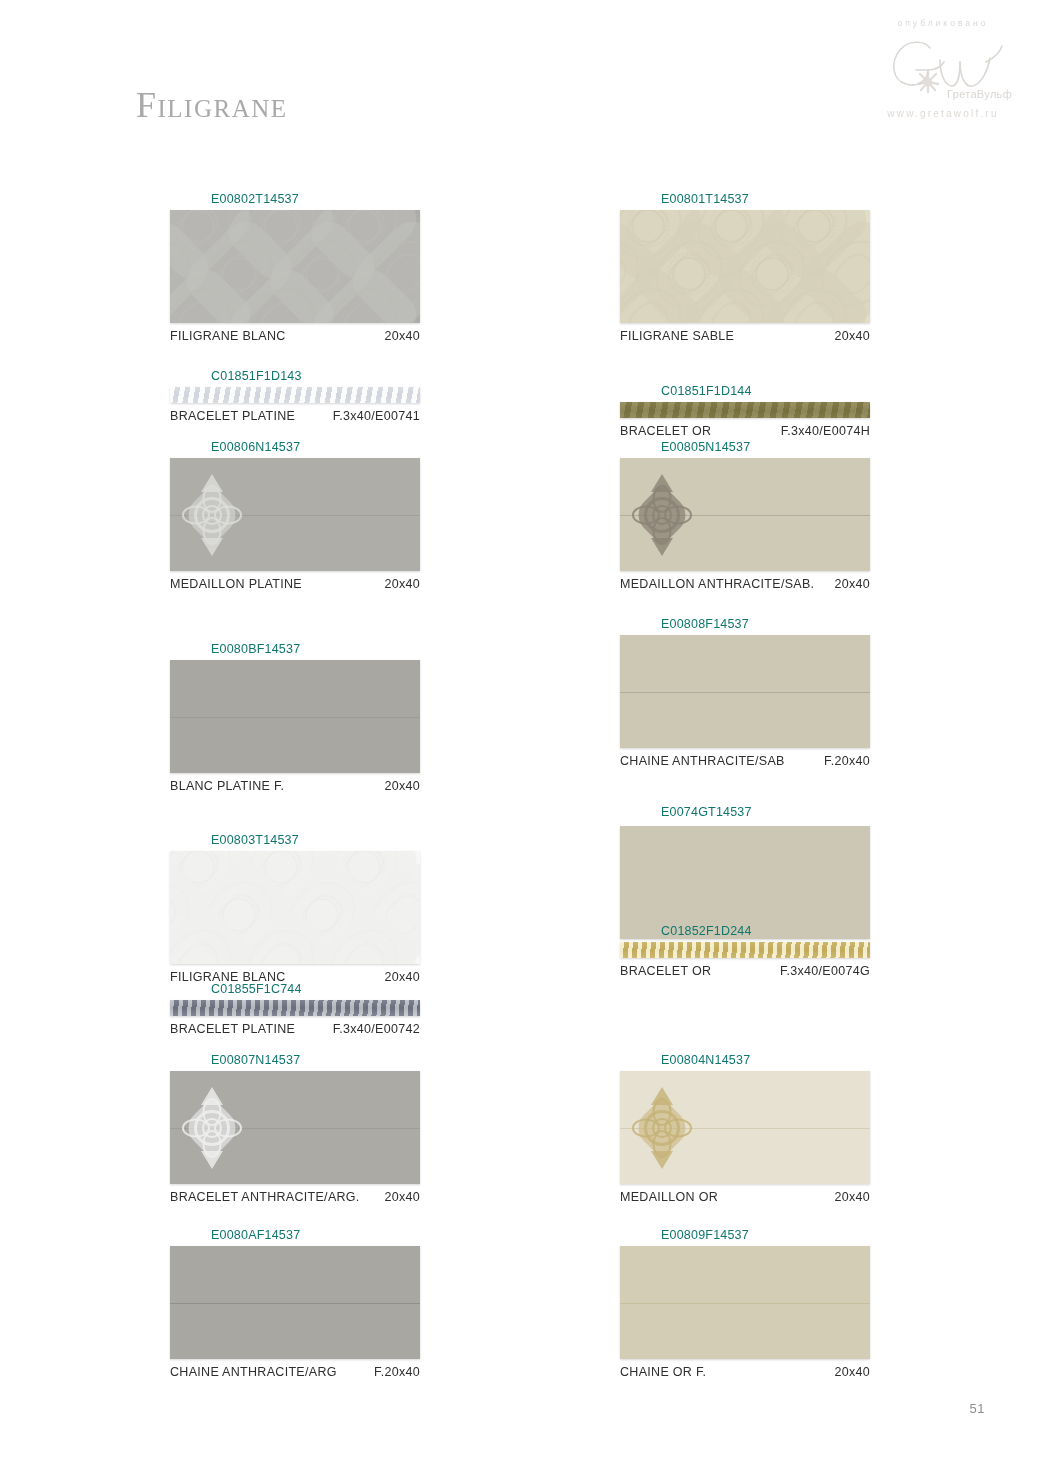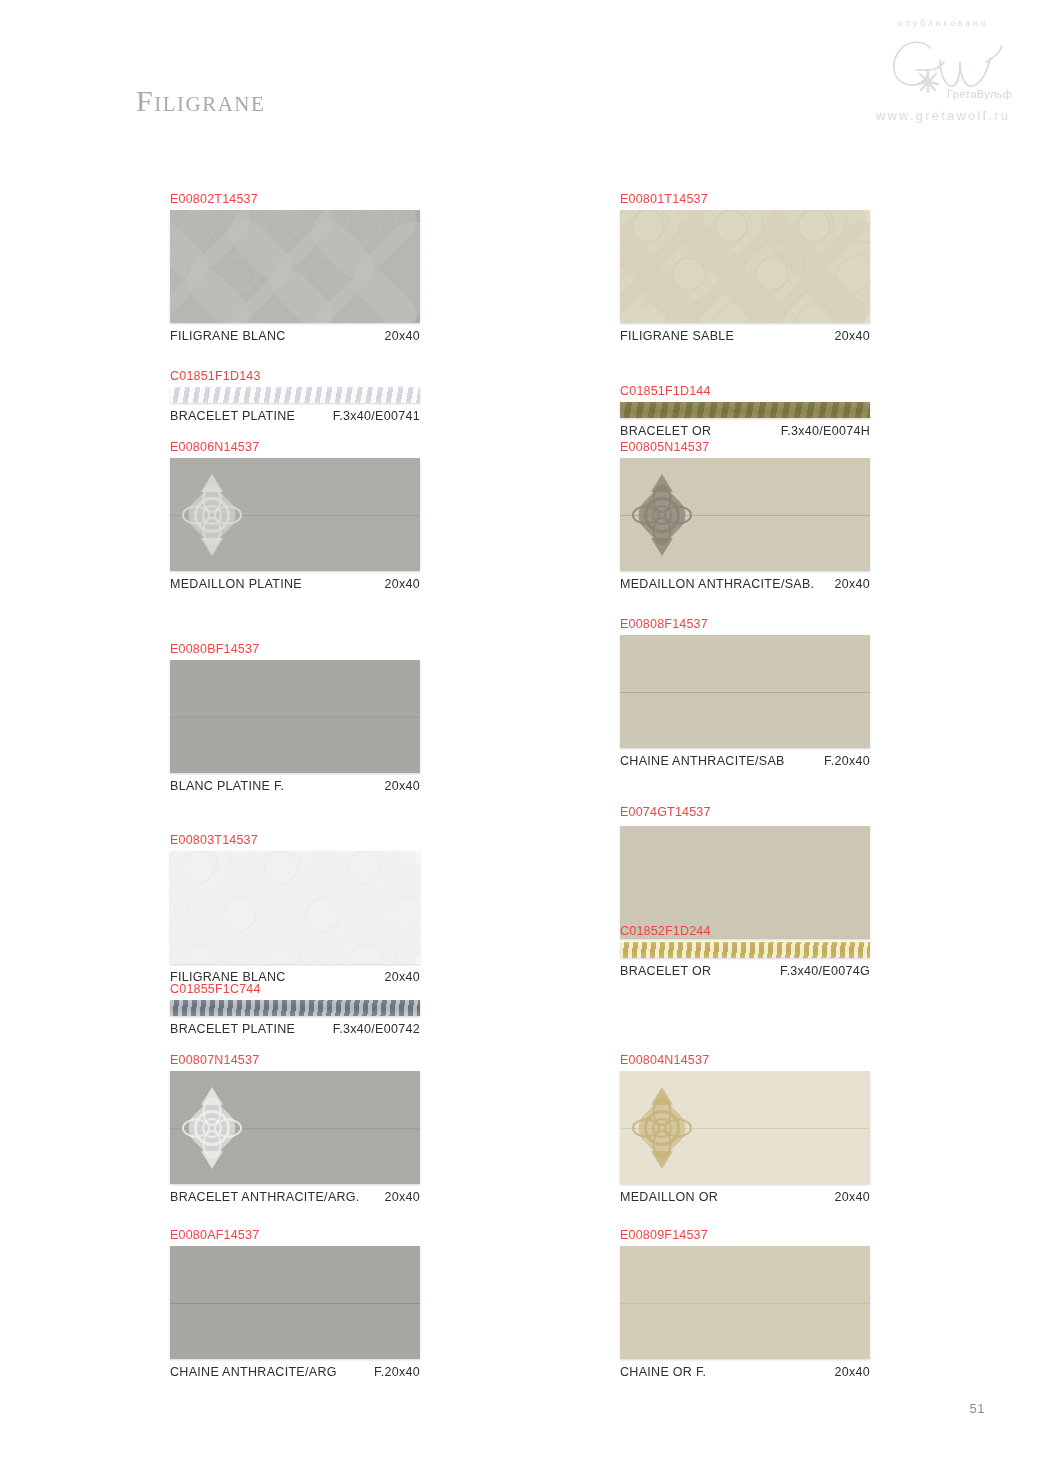--- a/index.html
+++ b/index.html
@@ -7,21 +7,21 @@
   body{
     width:1040px;height:1471px;position:relative;overflow:hidden;
     font-family:"Liberation Sans", sans-serif;
     color:#3a3a3a;
     -webkit-font-smoothing:antialiased;
   }
 
   
   .page-title{
     position:absolute;left:136px;top:84px;
-    font-size:30px;letter-spacing:1.5px;
+    font-size:36px;letter-spacing:1.5px;
     color:#a9a9a9;font-weight:400;
     font-variant:small-caps;
     font-family:"Liberation Serif", serif;
   }
 
   
   .watermark{
     position:absolute;right:22px;top:14px;width:150px;height:110px;
     color:#d8d4d0;text-align:center;pointer-events:none;user-select:none;
   }
@@ -31,34 +31,35 @@
   }
   .wm-mono{
     position:absolute;left:0;right:0;top:18px;height:62px;
   }
   .wm-brand{
     position:absolute;right:6px;top:74px;
     font-size:11px;color:#d9d5d1;letter-spacing:.3px;
   }
   .wm-url{
     position:absolute;left:0;right:0;top:94px;
-    font-size:13px;letter-spacing:2.2px;color:#ded9d5;
+    font-size:10px;letter-spacing:2.2px;color:#ded9d5;
   }
 
   
   .col{position:absolute;width:250px;}
   .col-left{left:170px;}
   .col-right{left:620px;}
 
   .item{position:absolute;width:250px;}
 
   .code{
-    font-size:12.5px;color:#ef4444;letter-spacing:.2px;
+    font-size:12.5px;color:#0f766e;letter-spacing:.2px;
     line-height:15px;margin-bottom:3px;white-space:nowrap;
     font-family:"Liberation Sans", sans-serif;
+    margin-left:41px;
   }
   .caption{
     display:flex;justify-content:space-between;align-items:baseline;
     font-size:12.5px;color:#2e2e2e;letter-spacing:.3px;
     line-height:16px;margin-top:5px;white-space:nowrap;
   }
   .caption .nm{}
   .caption .sz{padding-left:6px;}
 
   

